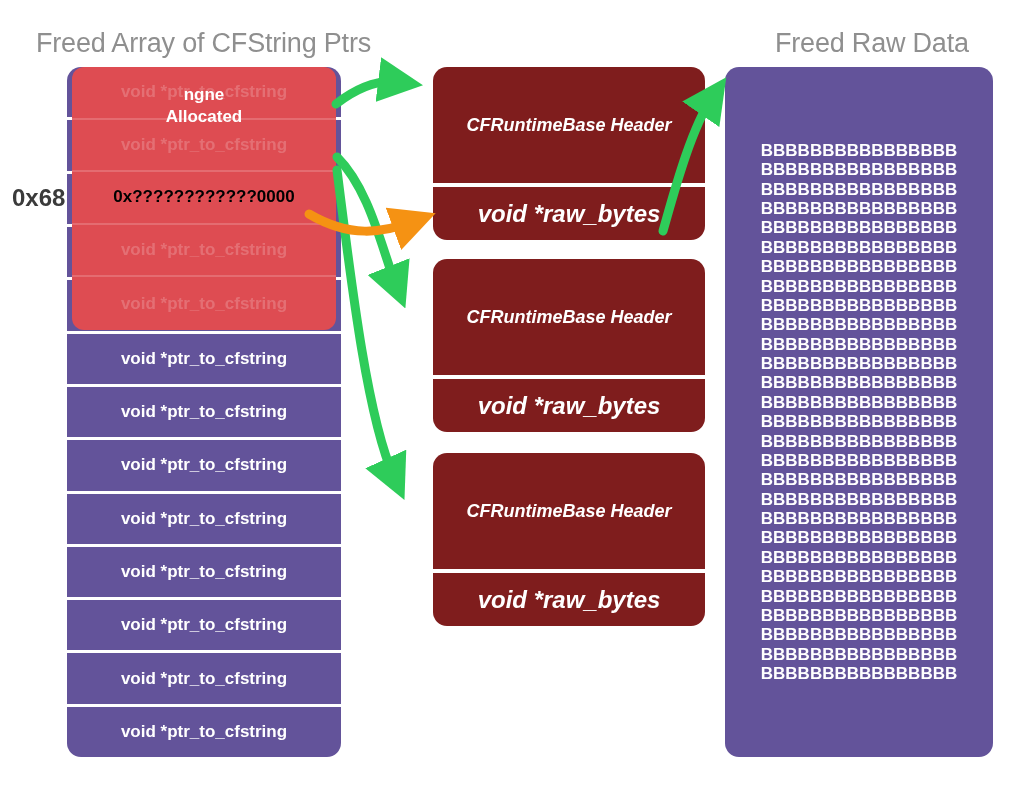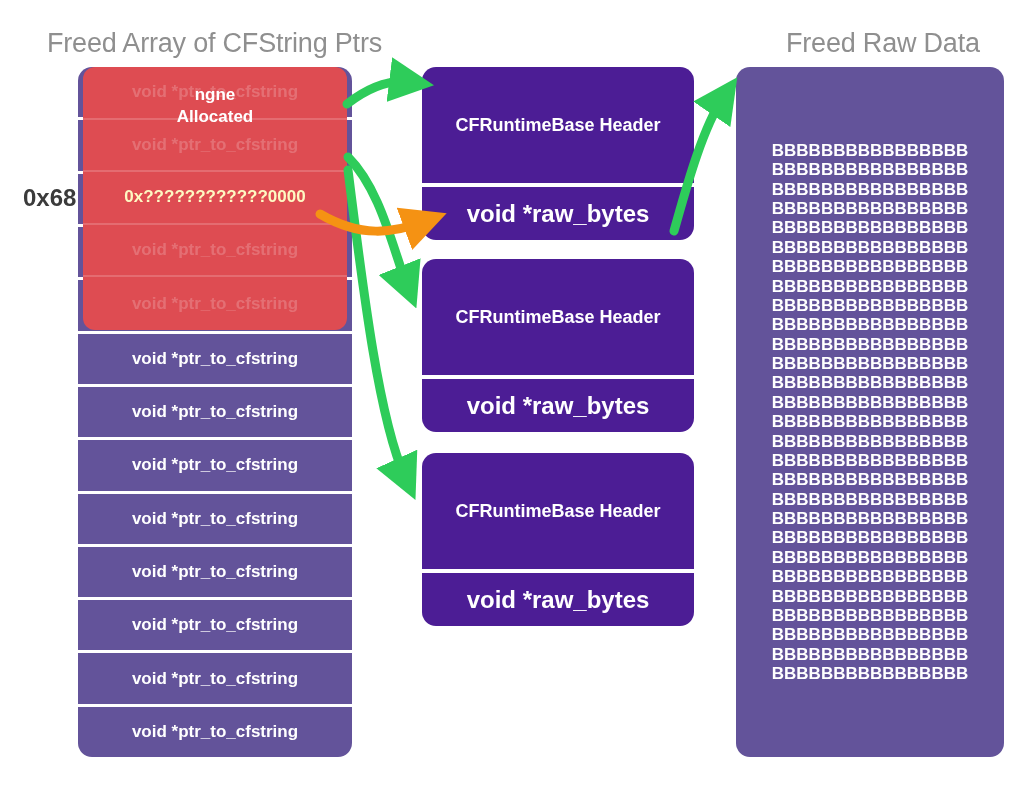--- a/index.html
+++ b/index.html
@@ -13,21 +13,20 @@
     position: relative;
     font-family: "Liberation Sans", sans-serif;
     overflow: hidden;
   }
 
   .stage {
     position: absolute;
     inset: 0;
     width: 861px;
     height: 786px;
-    margin-left: 11px;
   }
 
   
   .col-title {
     position: absolute;
     color: #8f8f8f;
     font-size: 27px;
     font-weight: 400;
     font-family: "Liberation Sans", sans-serif;
     white-space: nowrap;
@@ -81,21 +80,21 @@
     align-items: center;
     justify-content: center;
     color: rgba(255,255,255,0.20);
     font-size: 17px;
     font-weight: bold;
     white-space: nowrap;
     box-sizing: border-box;
   }
   #red-overlay .red-row:last-child { border-bottom: none; }
   #red-overlay .red-row.highlight {
-    color: #fef9c3;
+    color: #000000;
     text-align: center;
   }
 
   #alloc-label {
     position: absolute;
     left: 72px;
     top: 84px;
     width: 264px;
     text-align: center;
     color: #ffffff;
@@ -110,25 +109,26 @@
     left: 12px;
     top: 184px;
     color: #3b3b3b;
     font-size: 24px;
     font-weight: bold;
   }
 
   
   .cfstring {
     position: absolute;
-    left: 411px;
+    left: 433px;
     width: 272px;
-    background: #4c1d95;
+    background: #7f1d1d;
     border-radius: 14px;
     overflow: hidden;
+    font-style: italic;
   }
   #cfstring-0 { top: 67px;  height: 173px; }
   #cfstring-1 { top: 259px; height: 173px; }
   #cfstring-2 { top: 453px; height: 173px; }
 
   .cf-header {
     height: 116px;
     border-bottom: 4px solid #ffffff;
     display: flex;
     align-items: center;

